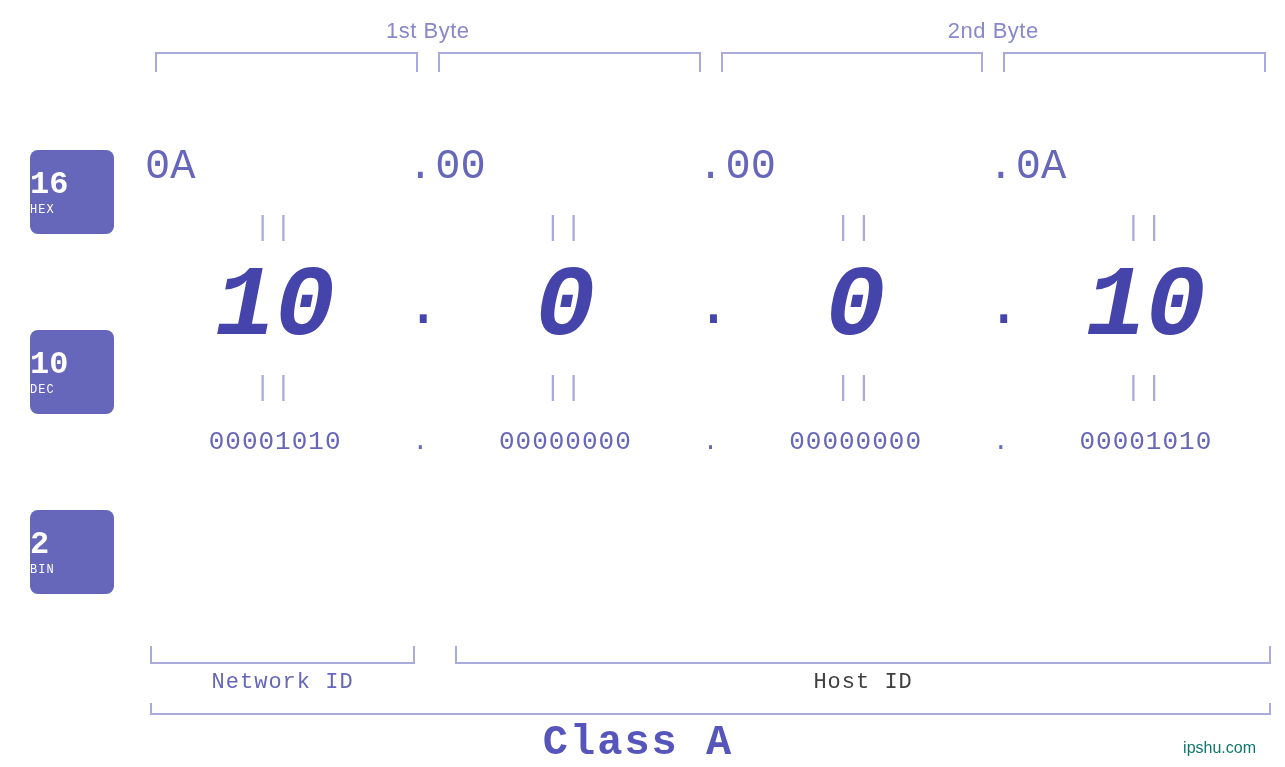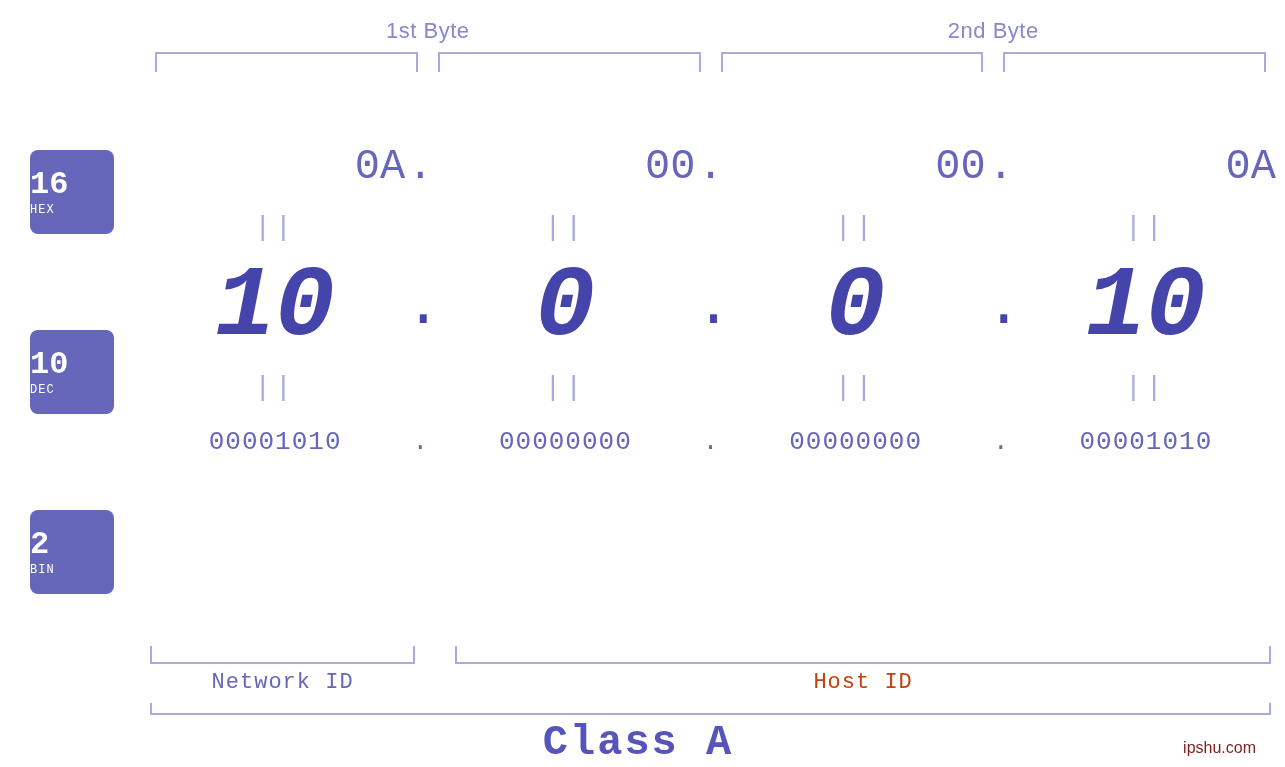--- a/index.html
+++ b/index.html
@@ -102,21 +102,21 @@
     .row-hex {
       display: flex;
       align-items: center;
       justify-content: flex-start;
       height: 80px;
       margin-top: 55px;
     }
 
     .hex-val {
       flex: 1;
-      text-align: right;
+      text-align: left;
       color: #6666bb;
       font-size: 42px;
       font-family: 'Courier New', Courier, monospace;
       font-weight: normal;
     }
 
     .dot-small {
       color: #6666bb;
       font-size: 42px;
       width: 30px;
@@ -208,21 +208,21 @@
       margin-top: 4px;
       text-align: center;
       width: 100%;
     }
 
     
     .watermark {
       position: absolute;
       bottom: 10px;
       right: 20px;
-      color: #7f1d1d;
+      color: #0f766e;
       font-size: 16px;
       font-family: Arial, sans-serif;
     }
   </style>
 </head>
 <body>
 
 <div class="container">
 
   <div class="byte-header-row">
@@ -313,21 +313,21 @@
 
     <div style="flex:1; display:flex; flex-direction:column; align-items:center;">
       <div style="width:calc(100% - 10px); height:18px; border-bottom:2px solid #aaaadd; border-left:2px solid #aaaadd; border-right:2px solid #aaaadd;"></div>
       <div style="margin-top:6px; color:#6666bb; font-size:22px; font-family:'Courier New',Courier,monospace; letter-spacing:1px;">Network ID</div>
     </div>
 
     <div style="width:30px;"></div>
 
     <div style="flex:3; display:flex; flex-direction:column; align-items:center;">
       <div style="width:calc(100% - 10px); height:18px; border-bottom:2px solid #aaaadd; border-left:2px solid #aaaadd; border-right:2px solid #aaaadd;"></div>
-      <div style="margin-top:6px; color:#c2410c; font-size:22px; font-family:'Courier New',Courier,monospace; letter-spacing:1px;">Host ID</div>
+      <div style="margin-top:6px; color:#404040; font-size:22px; font-family:'Courier New',Courier,monospace; letter-spacing:1px;">Host ID</div>
     </div>
   </div>
 
   <div style="width:calc(100% - 155px); margin-left:145px; height:18px; border-bottom:2px solid #aaaadd; border-left:2px solid #aaaadd; border-right:2px solid #aaaadd; margin-top:8px;"></div>
 
   <div class="class-label">Class A</div>
 
   <div class="watermark">ipshu.com</div>
 
 </div>

